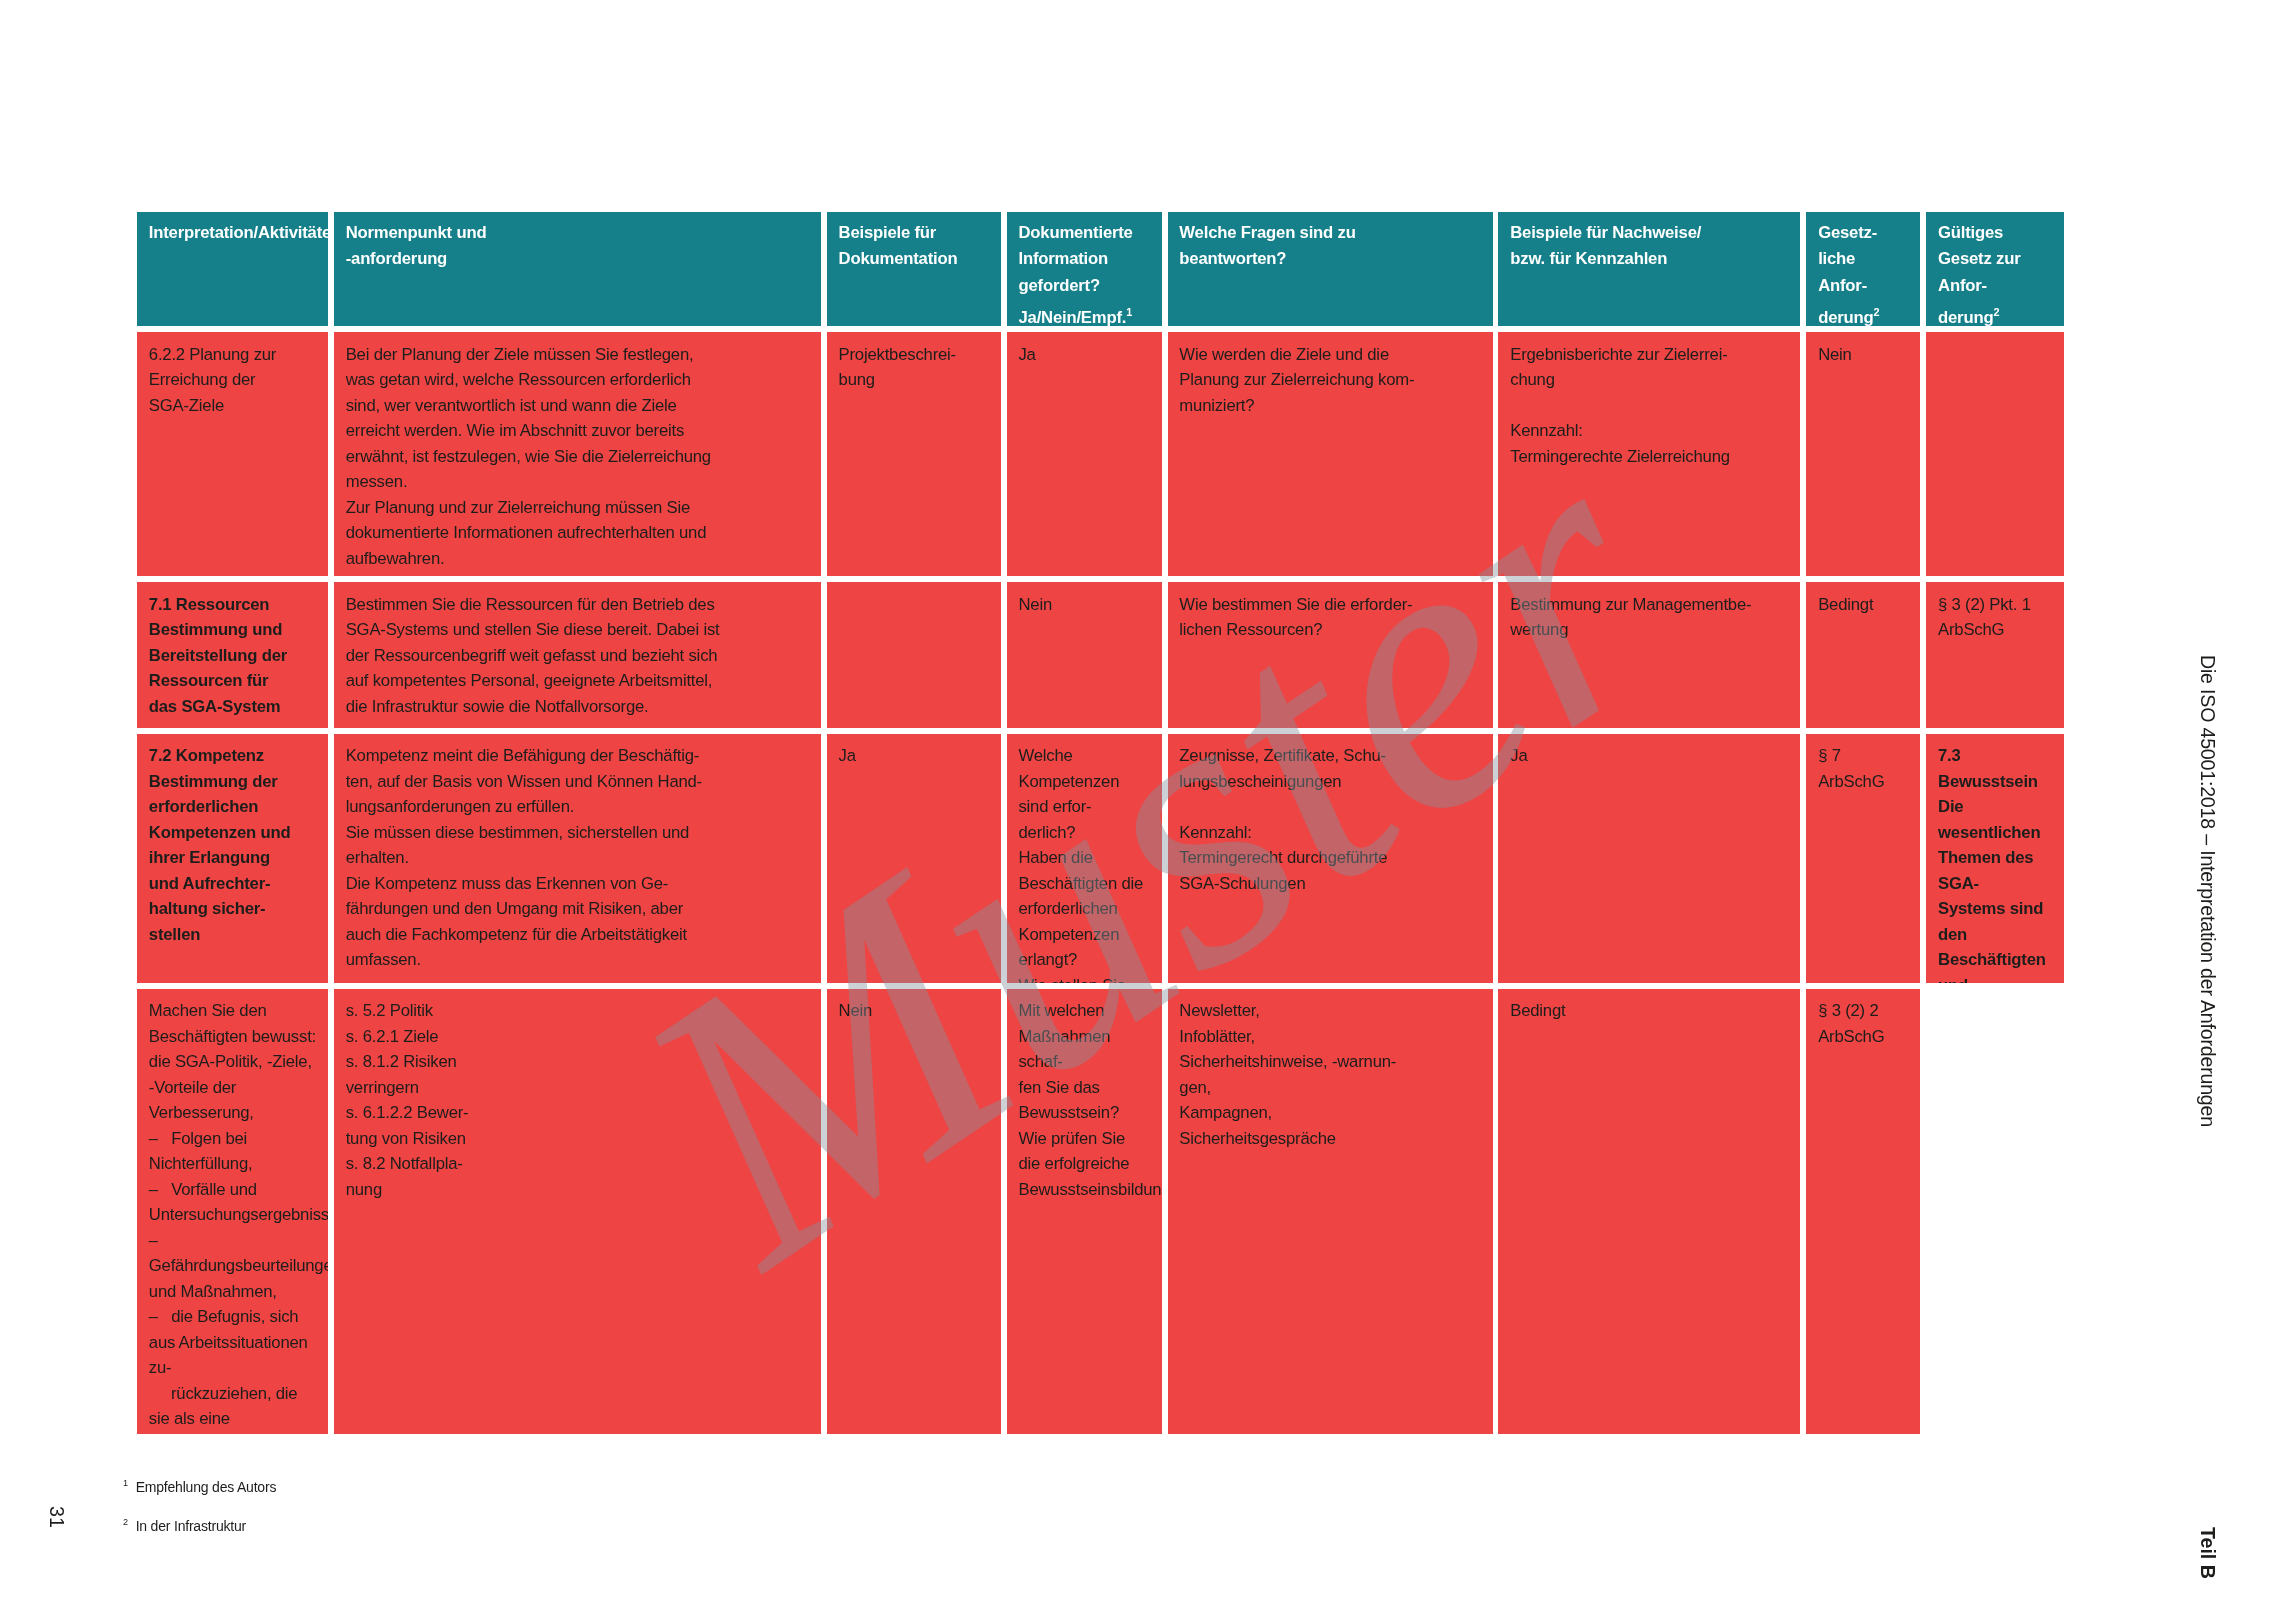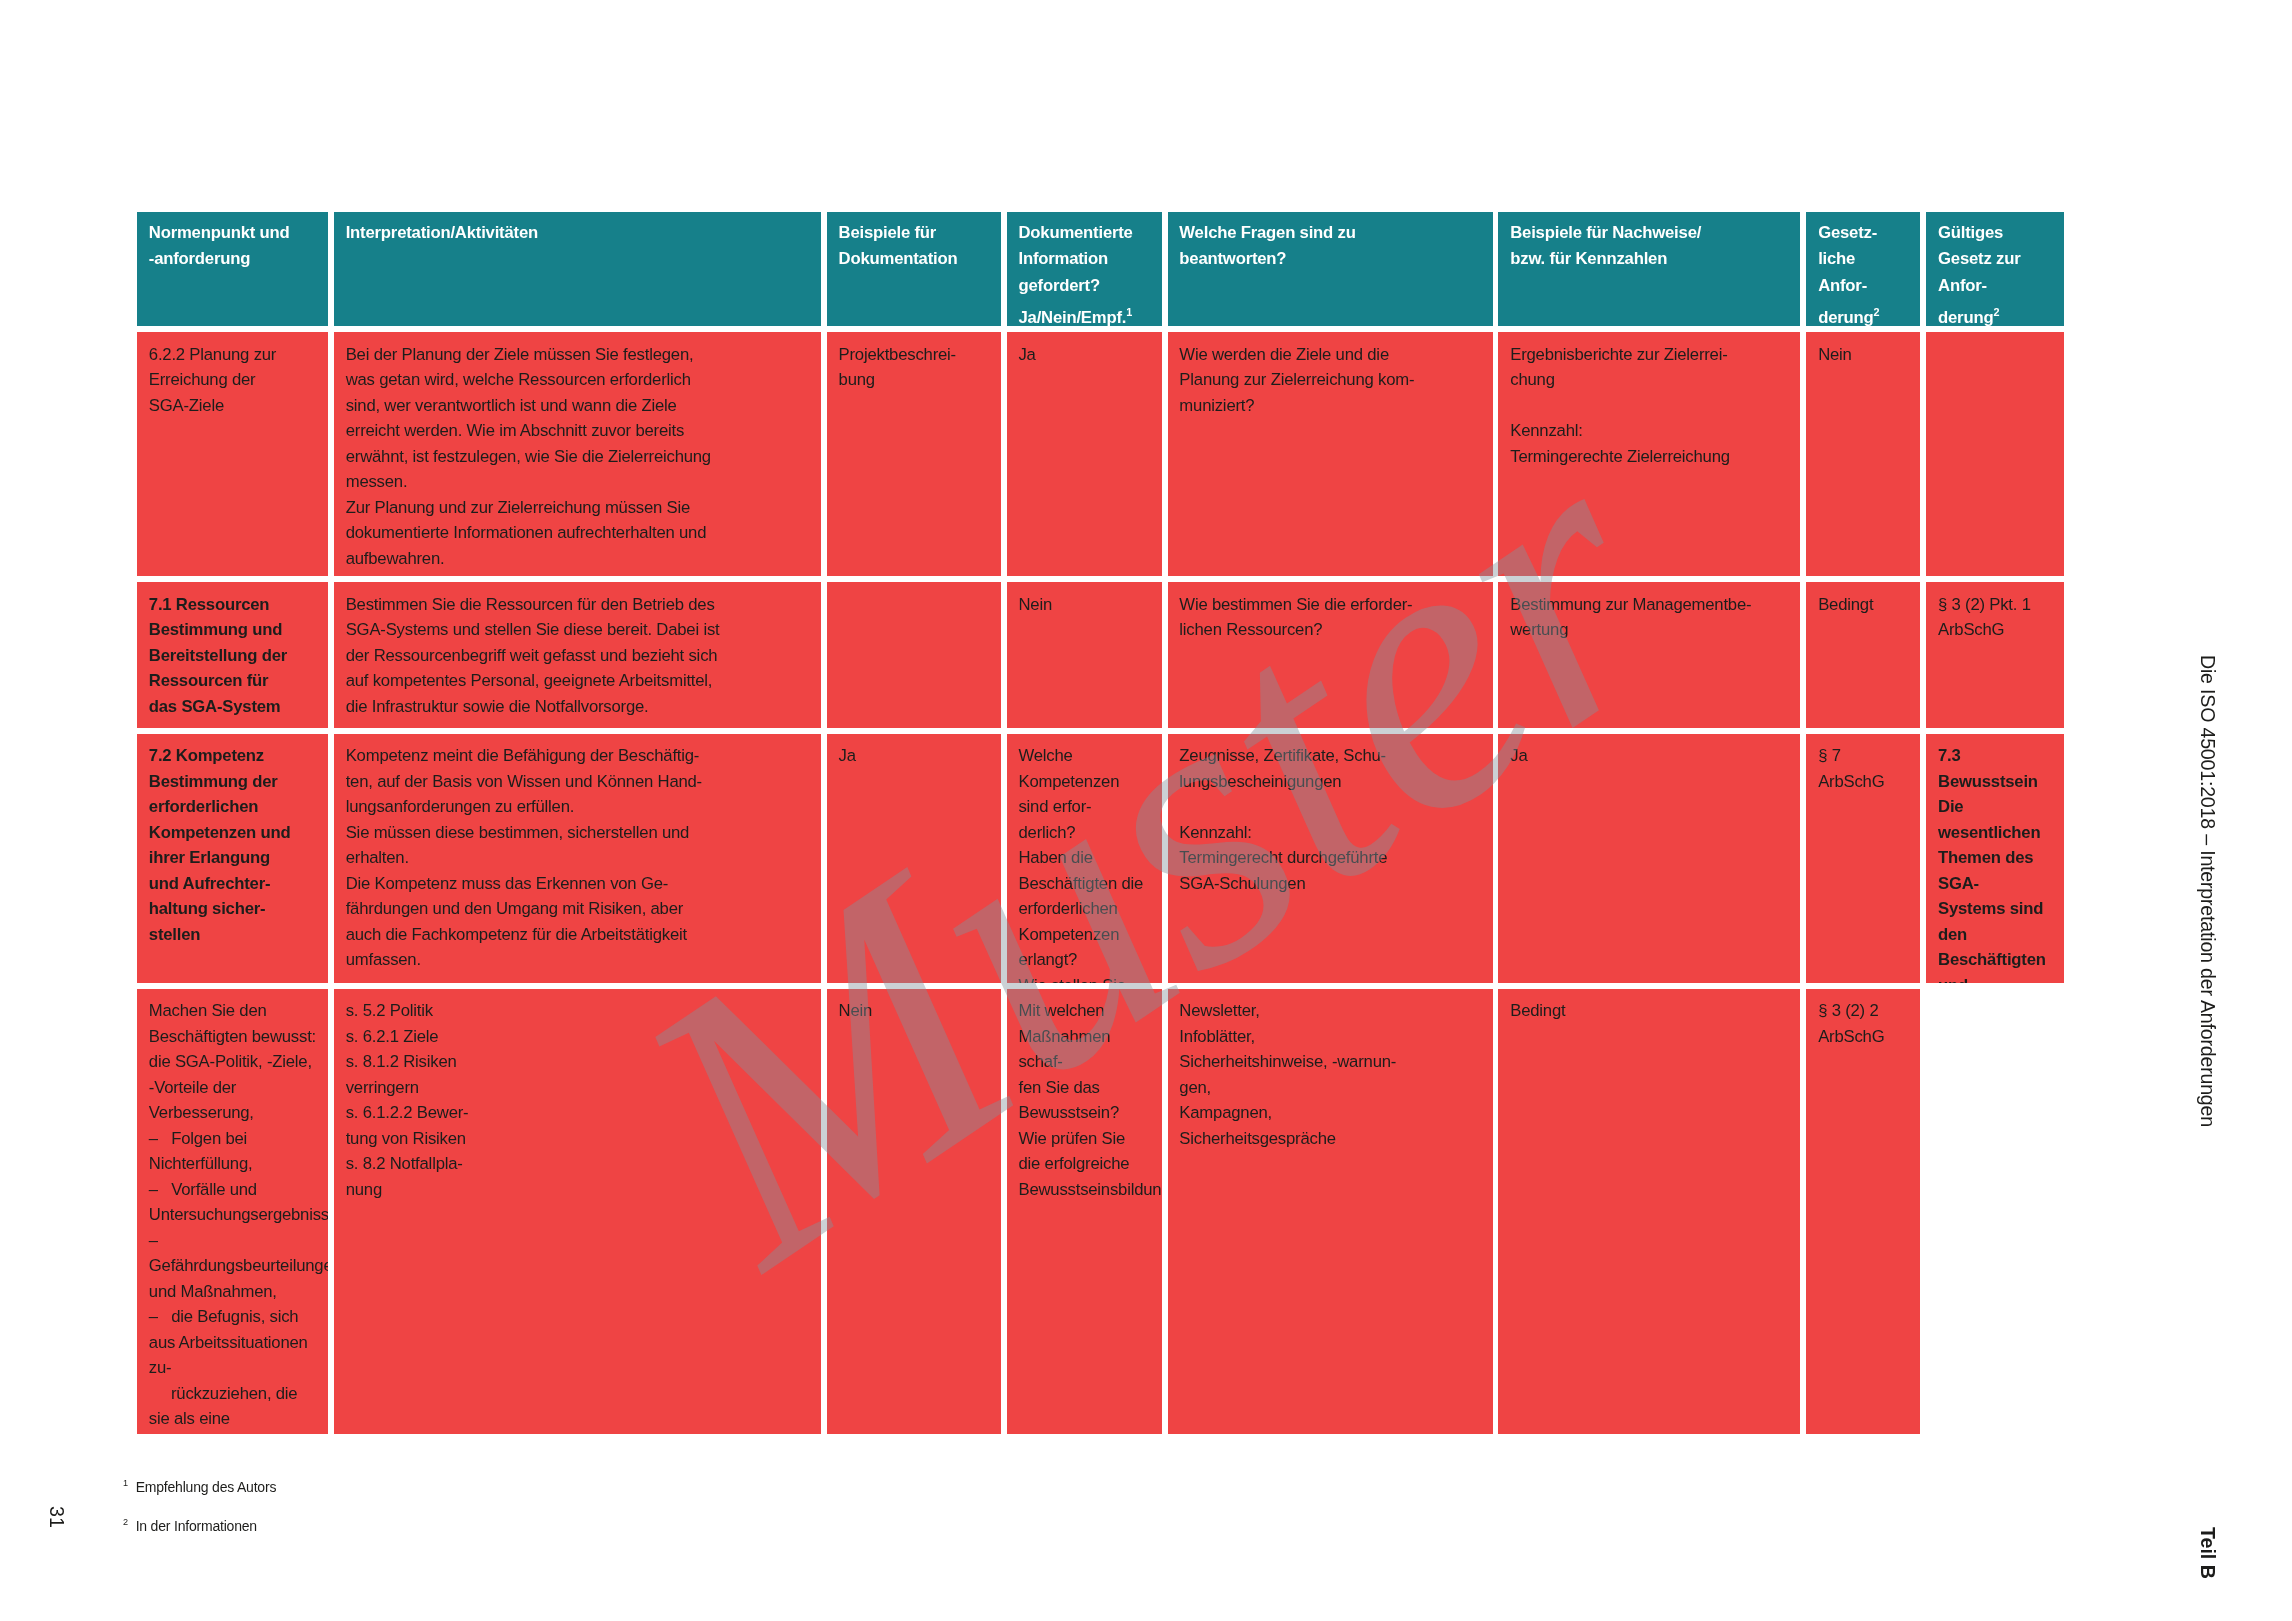--- a/index.html
+++ b/index.html
@@ -67,23 +67,23 @@
     white-space:nowrap;
   }
 </style>
 </head>
 <body>
 
 <div class="page">
 
   <div class="iso-table">
 
+    <div class="cell head"><span>Interpretation/Aktivitäten</span></div>
     <div class="cell head"><span>Normenpunkt und
 -anforderung</span></div>
-    <div class="cell head"><span>Interpretation/Aktivitäten</span></div>
     <div class="cell head"><span>Beispiele für
 Dokumentation</span></div>
     <div class="cell head"><span>Dokumentierte
 Information
 gefordert?
 Ja/Nein/Empf.</span><sup>1</sup></div>
     <div class="cell head"><span>Welche Fragen sind zu
 beantworten?</span></div>
     <div class="cell head"><span>Beispiele für Nachweise/
 bzw. für Kennzahlen</span></div>
@@ -222,21 +222,21 @@
 Sicherheitsgespräche</div>
     <div class="cell">Bedingt</div>
     <div class="cell">§ 3 (2) 2
 ArbSchG</div>
 
   </div>
 
   <div class="watermark">Muster</div>
 
   <div class="footnote fn-1"><sup>1</sup><span class="fn-text">Empfehlung des Autors</span></div>
-  <div class="footnote fn-2"><sup>2</sup><span class="fn-text">In der Informationen</span></div>
+  <div class="footnote fn-2"><sup>2</sup><span class="fn-text">In der Infrastruktur</span></div>
 
   <div class="page-number">31</div>
 
   <div class="sidebar-title">Die ISO 45001:2018 – Interpretation der Anforderungen</div>
   <div class="sidebar-part">Teil B</div>
 
 </div>
 
 
 </body></html>

